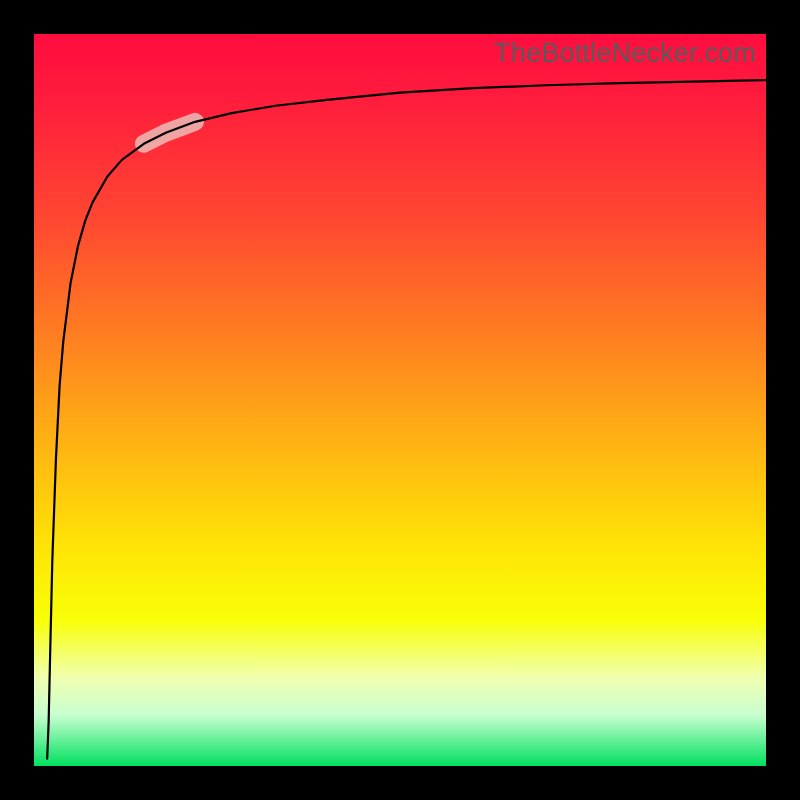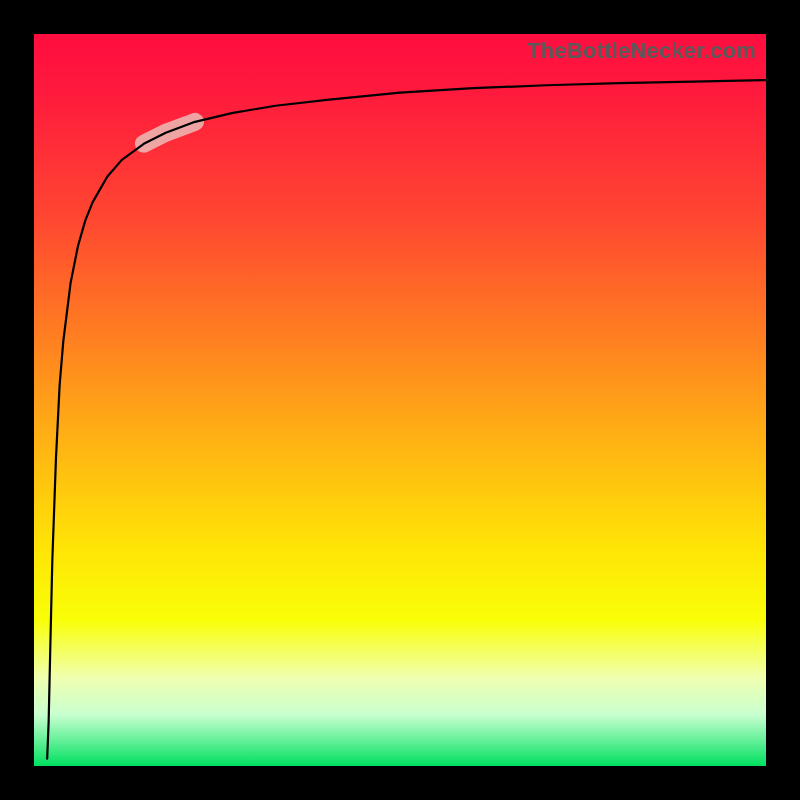--- a/index.html
+++ b/index.html
@@ -27,22 +27,22 @@
       #f0ffb0 88%,
       #c8ffd0 93%,
       #00e060 100%
     );
   }
   .watermark {
     position: absolute;
     top: 4px;
     right: 10px;
     font-family: Arial, Helvetica, sans-serif;
-    font-size: 22px;
-    font-weight: 700;
+    font-size: 27px;
+    font-weight: 400;
     color: #5a5a5a;
     letter-spacing: 0.2px;
     user-select: none;
     text-align: center;
   }
   svg.curve {
     position: absolute;
     left: 0; top: 0;
     width: 732px; height: 732px;
     pointer-events: none;

